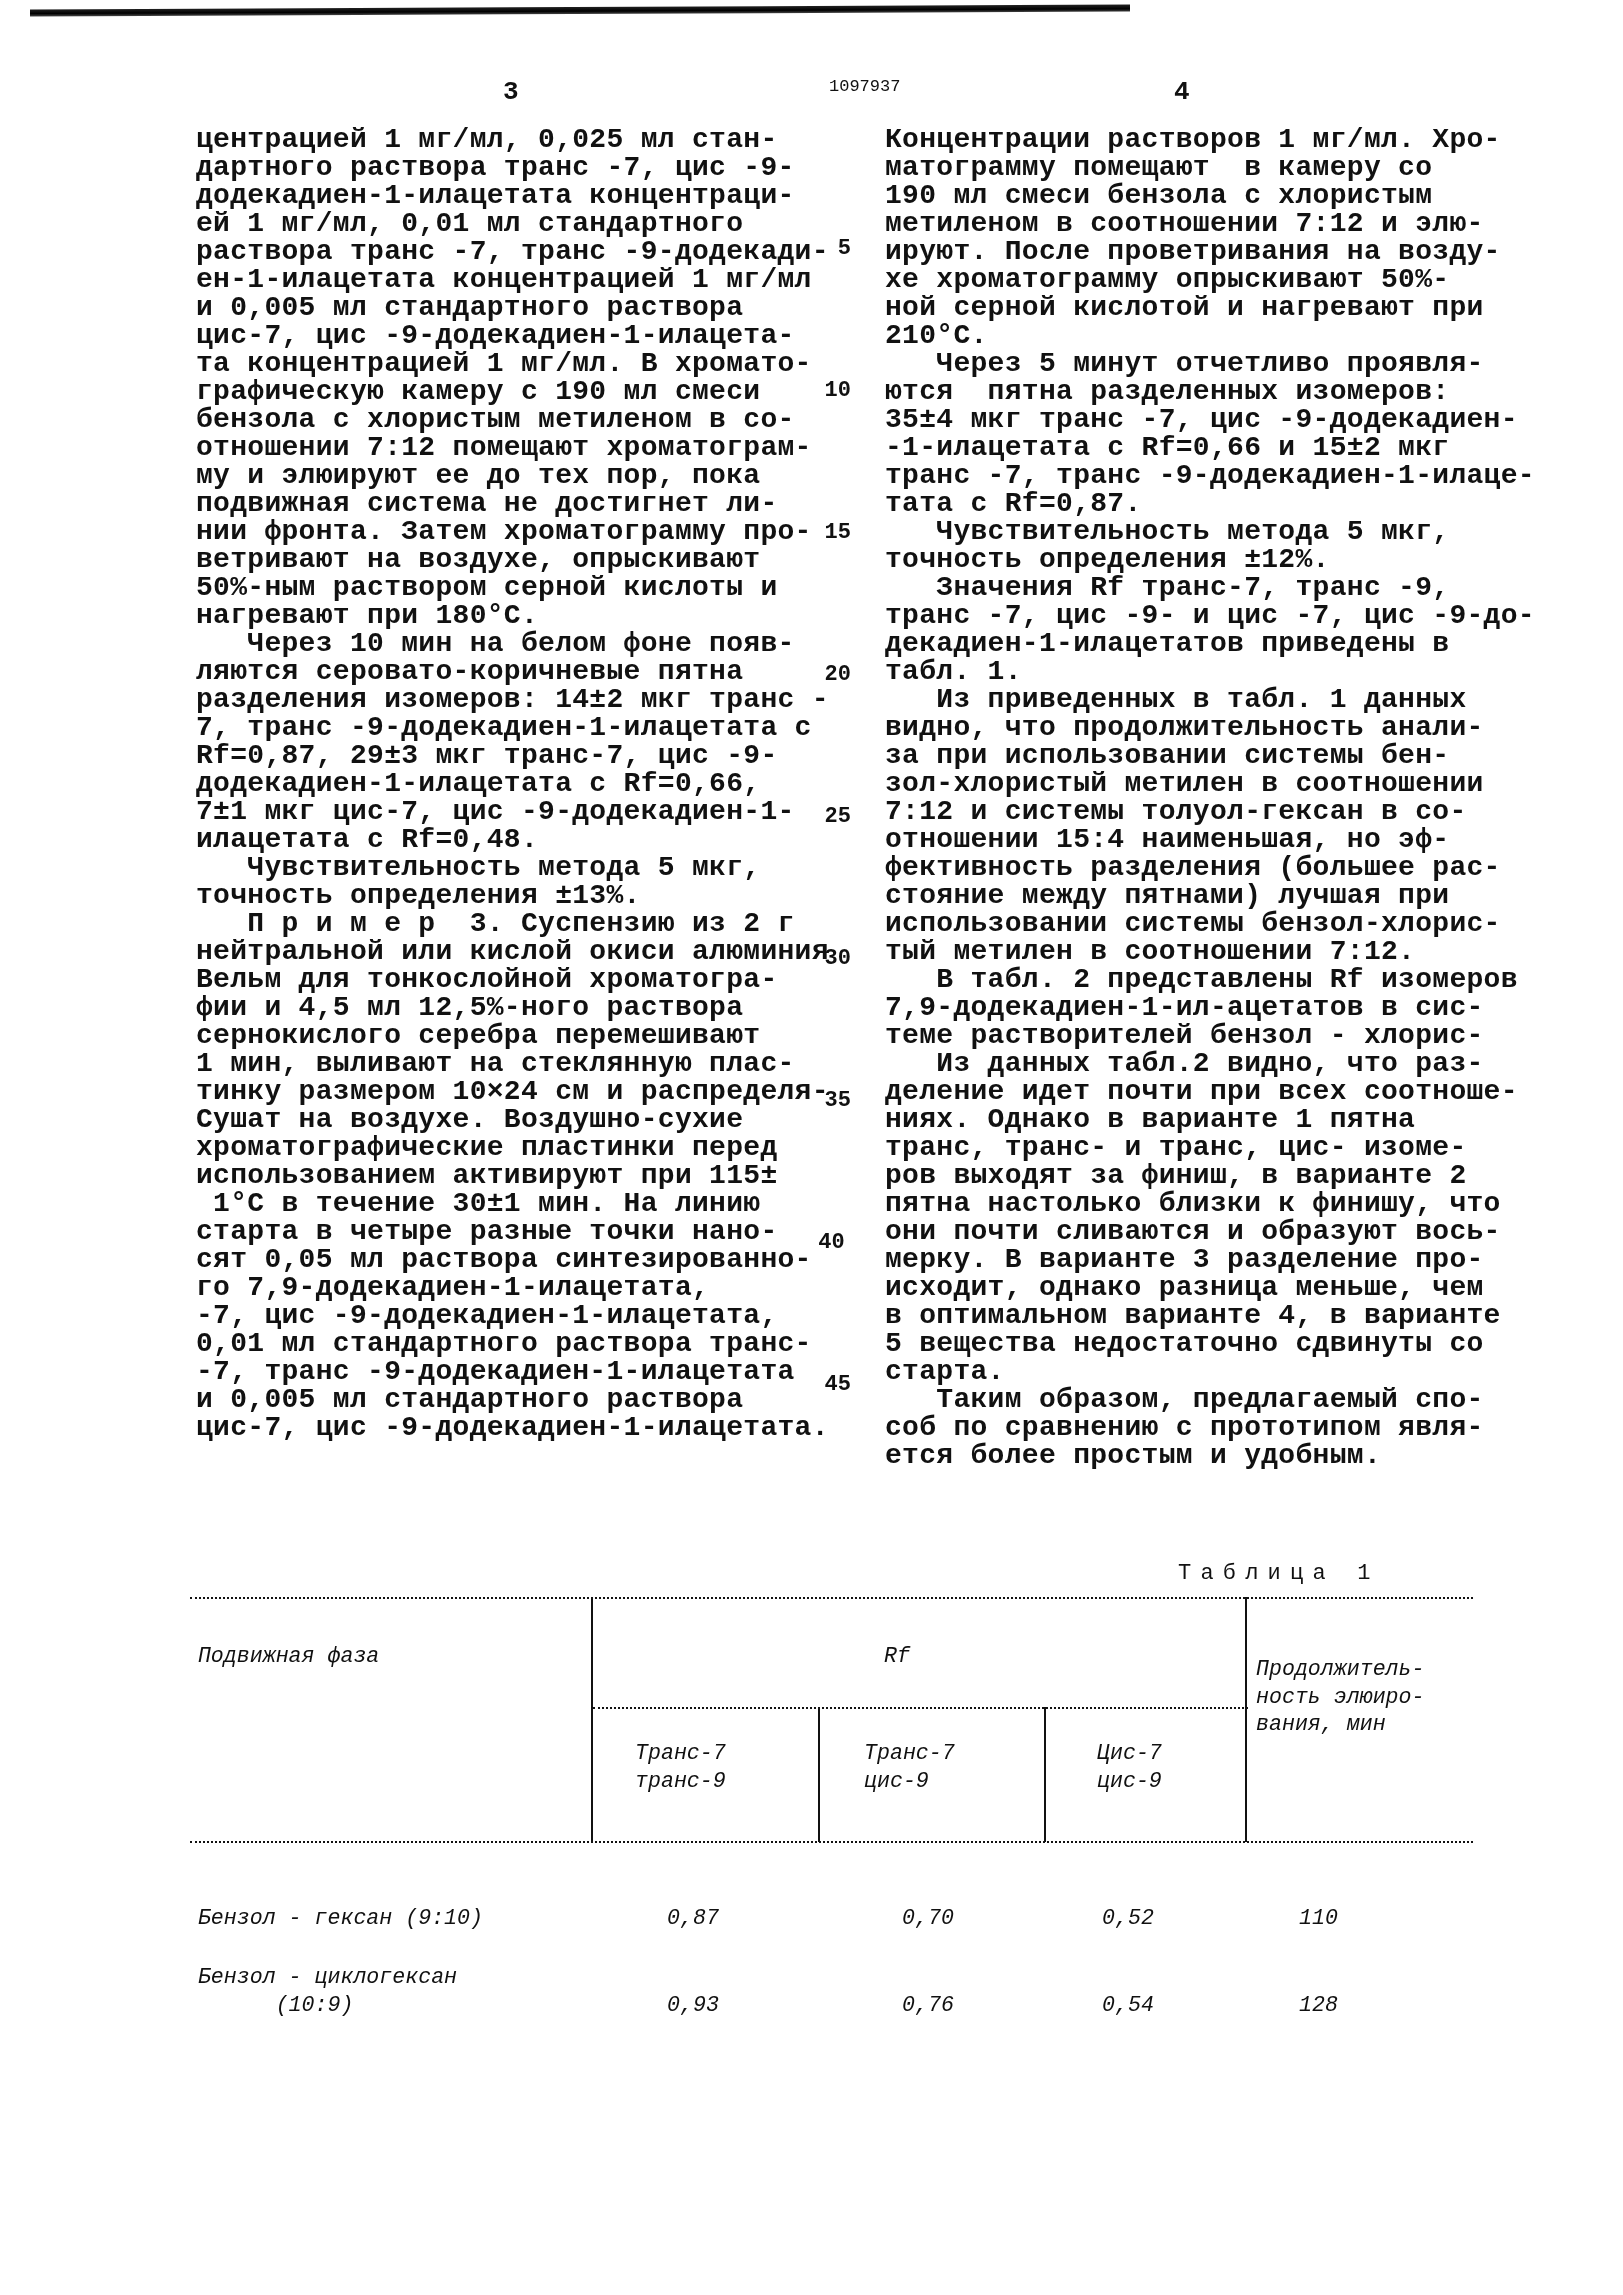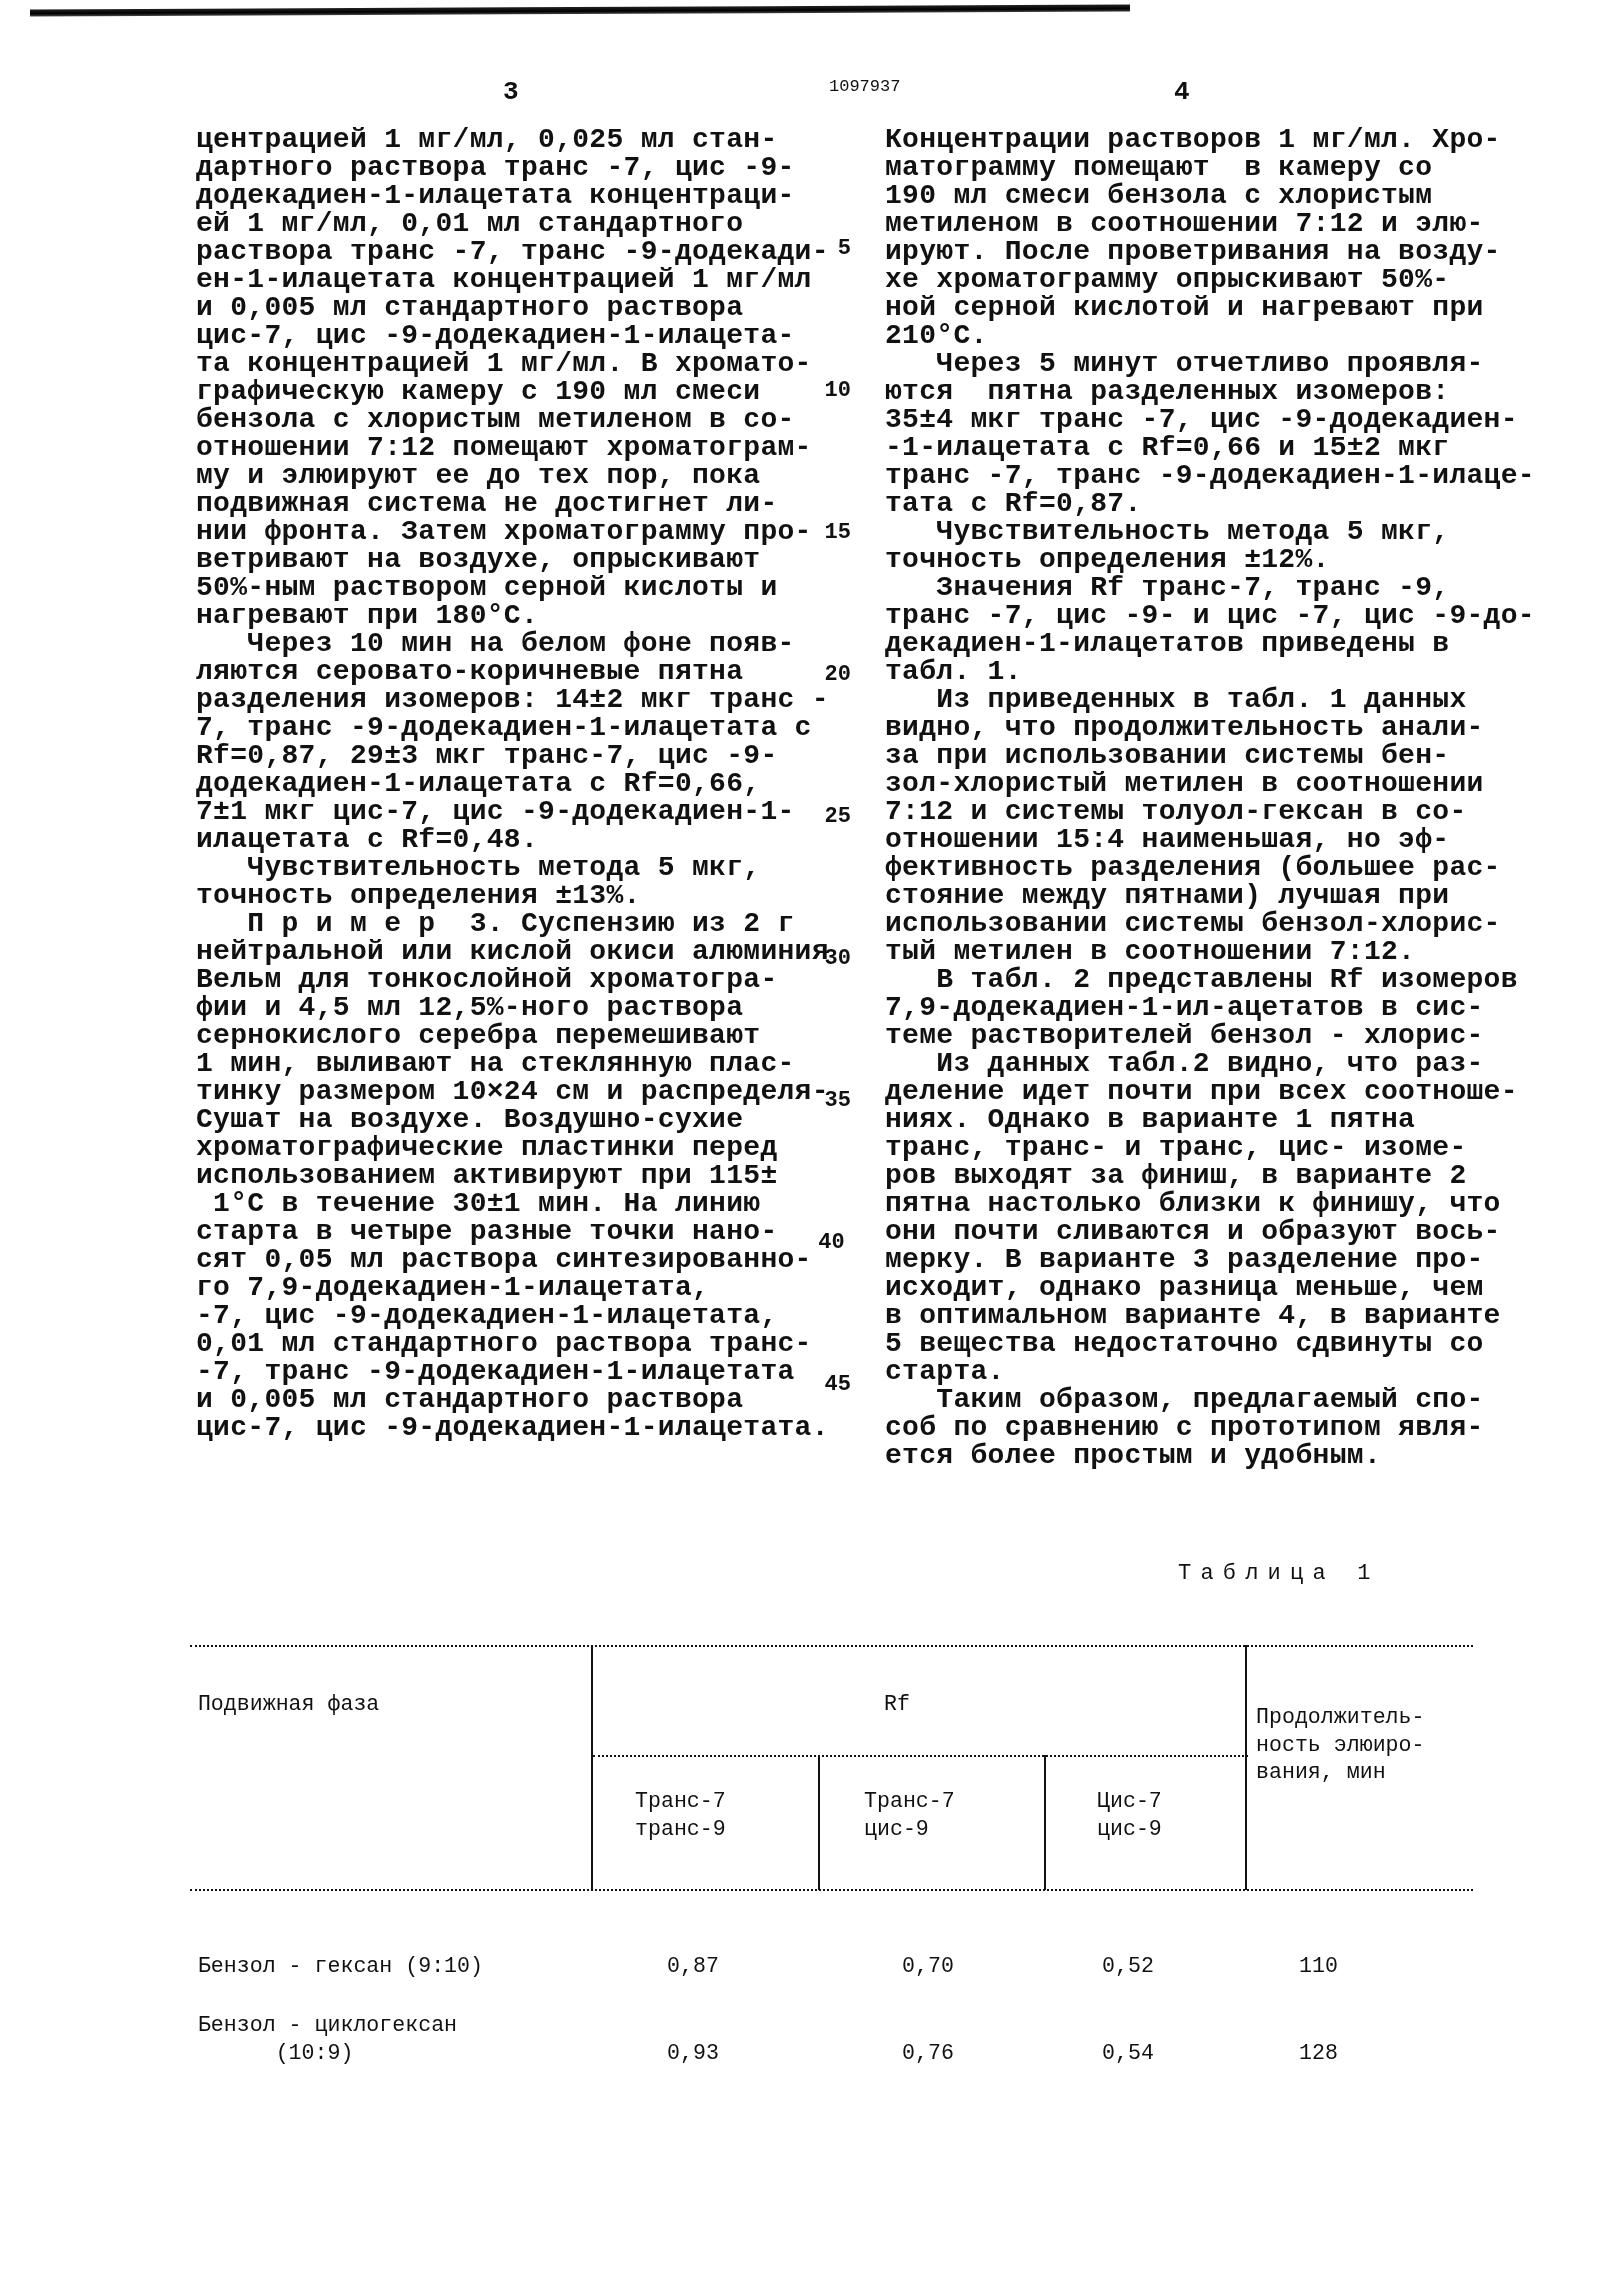--- a/index.html
+++ b/index.html
@@ -7,21 +7,21 @@
          font-family:"Liberation Mono","DejaVu Sans Mono",monospace; color:#111; }
   .topbar { position:absolute; left:29.5px; top:6.5px; width:1100px; height:6.5px;
             background:linear-gradient(180deg,#222 0%,#000 60%,#444 100%); transform:skewY(-0.25deg); }
   .hdr { position:absolute; top:77px; font-size:26px; font-weight:bold; }
   .col { position:absolute; top:126px; width:628px; font-size:28px; line-height:28px; letter-spacing:0.3px;font-weight:bold; }
   .col p { margin:0; white-space:pre; }
   .col.left { left:196px; }
   .col.right { left:885px; }
   .ln { position:absolute; left:812px; width:39px; text-align:right; font-size:22px; font-weight:bold; }
   .tcap { position:absolute; left:1178px; top:1561px; font-size:22px; letter-spacing:9.2px; }
-  .tbl { position:absolute; left:190px; top:1645px; width:1283px; height:406px; font-size:21.6px; }
+  .tbl { position:absolute; left:190px; top:1597px; width:1283px; height:406px; font-size:21.6px;font-style:italic; }
   .hline { position:absolute; height:0; border-top:2.6px dotted #111; }
   .vline { position:absolute; width:0; border-left:2px solid #111; }
   .cell { position:absolute; white-space:pre; line-height:27.5px; }
 </style>
 </head>
 <body>
 
 <div class="topbar"></div>
 
 <div class="hdr" style="left:503px;">3</div>

